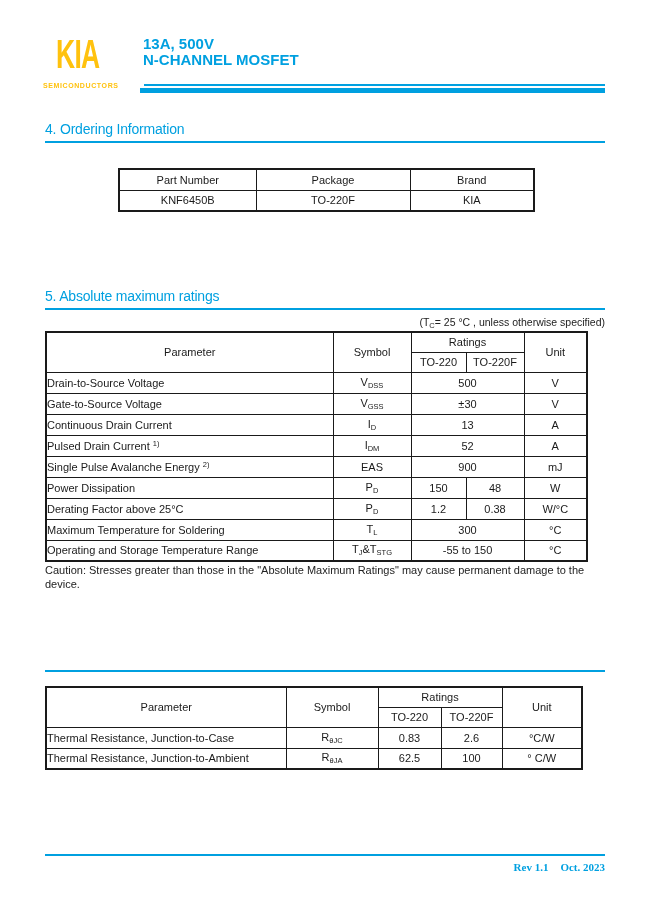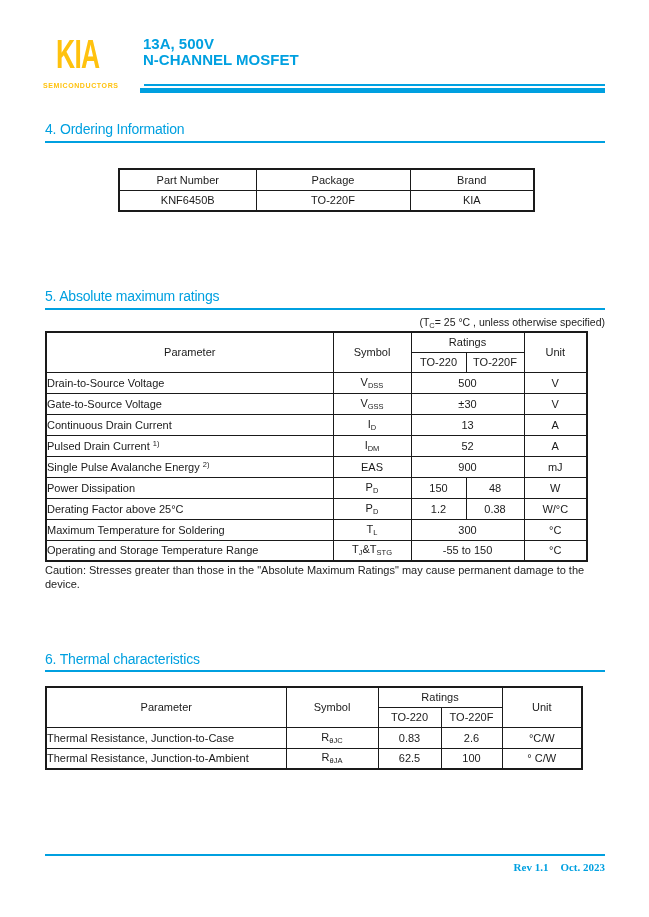--- a/index.html
+++ b/index.html
@@ -176,21 +176,20 @@
         <td class="param">Operating and Storage Temperature Range</td>
         <td><span>T</span><sub>J</sub><span>&amp;T</span><sub>STG</sub></td>
         <td colspan="2">-55 to 150</td>
         <td>°C</td>
       </tr>
     </tbody>
   </table>
 
   <div class="caution">Caution: Stresses greater than those in the "Absolute Maximum Ratings" may cause permanent damage to the device.</div>
 
-  <div class="sec-title" style="top:651px;">6. Thermal characteristics</div>
   <div class="sec-rule" style="top:670px;"></div>
 
   <table class="tbl thermal-table">
     <colgroup>
         <col style="width:240px">
         <col style="width:92px">
         <col style="width:63px">
         <col style="width:61px">
         <col style="width:80px">
       </colgroup>

